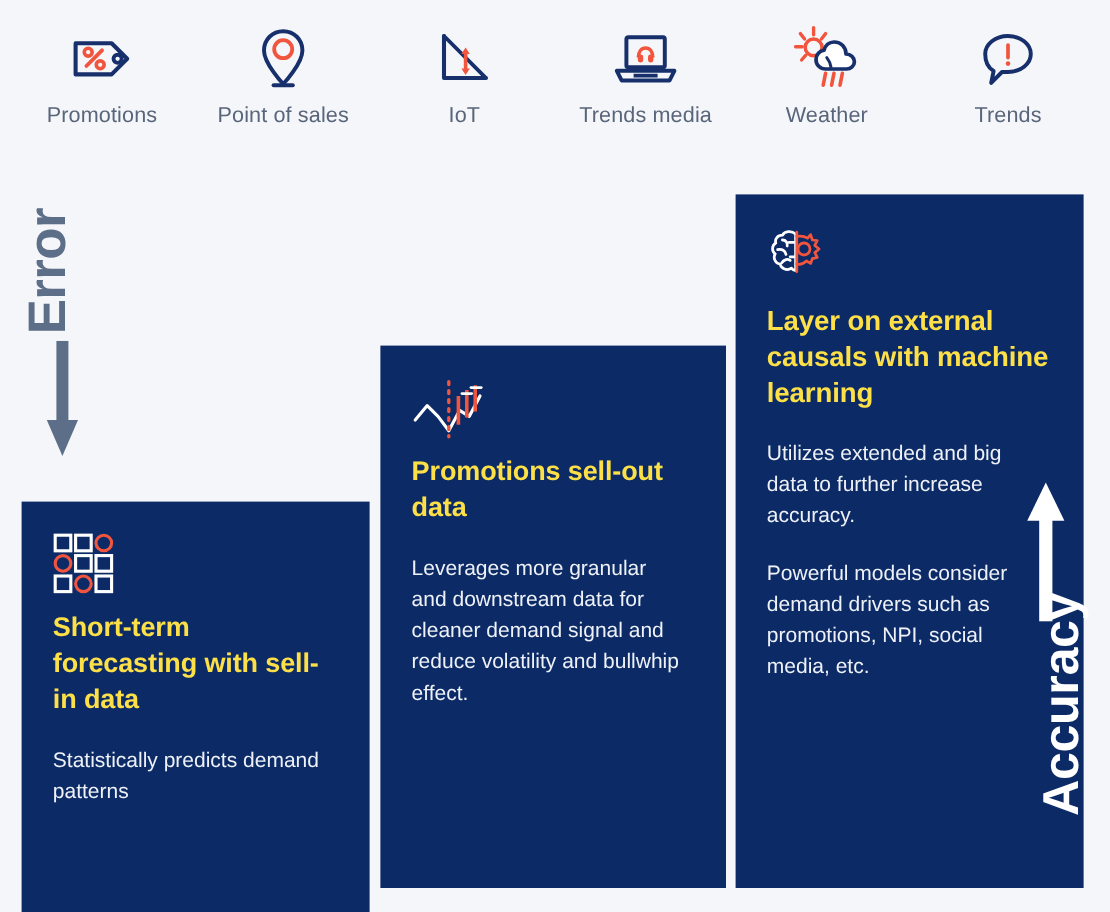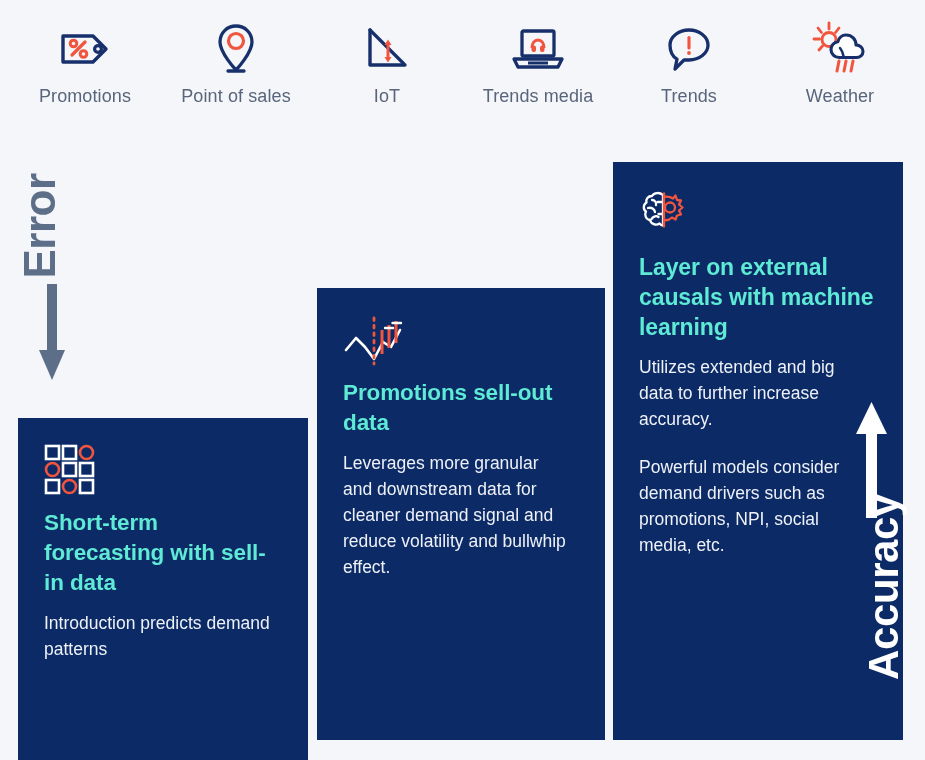--- a/index.html
+++ b/index.html
@@ -91,26 +91,26 @@
   .panel .picon {
     height: 52px;
     display: flex;
     align-items: flex-start;
   }
   .panel h2 {
     margin-top: 12px;
     font-size: 22.5px;
     line-height: 30px;
     font-weight: bold;
-    color: #5eead4;
+    color: #fde047;
     letter-spacing: -0.1px;
   }
   #panel-3 h2 { font-size: 23px; }
   .panel .pbody {
-    margin-top: 12px;
+    margin-top: 22px;
     font-size: 17.5px;
     line-height: 26px;
     color: #eef1f7;
     max-width: 226px;
   }
   .panel .pbody p + p { margin-top: 22px; }
 
   
   #accuracy-arrow {
     position: absolute;
@@ -181,32 +181,20 @@
         <svg width="58" height="50" viewBox="0 0 58 50">
           <rect x="13" y="7" width="32" height="25" rx="1.5" fill="none" stroke="#17306b" stroke-width="3.3"></rect>
           <path d="M23 24 C23 19 25.5 16 29 16 C32.5 16 35 19 35 24" fill="none" stroke="#f1553d" stroke-width="3"></path>
           <rect x="22.5" y="21.5" width="4.5" height="6.5" rx="2" fill="#f1553d"></rect>
           <rect x="31" y="21.5" width="4.5" height="6.5" rx="2" fill="#f1553d"></rect>
           <path d="M5 35 H53 L49 43 H9 Z" fill="none" stroke="#17306b" stroke-width="3.3" stroke-linejoin="round"></path>
           <line x1="19" y1="39" x2="39" y2="39" stroke="#17306b" stroke-width="3"></line>
         </svg>
       </div>
       <div class="dlabel">Trends media</div>
-    </div>
-
-    <div class="driver">
-      <div class="glyph">
-        <svg width="48" height="50" viewBox="0 0 48 50">
-          <path d="M24 6 C34.5 6 43 12.8 43 21 C43 29.2 34.5 36 24 36 H19 L10 45 L12 35.2
-                   C7.6 32.5 5 27.1 5 21 C5 12.8 13.5 6 24 6 Z" fill="none" stroke="#17306b" stroke-width="3.3" stroke-linejoin="round"></path>
-          <line x1="24" y1="13.5" x2="24" y2="24" stroke="#f1553d" stroke-width="3.1" stroke-linecap="round"></line>
-          <circle cx="24" cy="29" r="1.9" fill="#f1553d"></circle>
-        </svg>
-      </div>
-      <div class="dlabel">Trends</div>
     </div>
 
     <div class="driver">
       <div class="glyph">
         <svg width="56" height="56" viewBox="0 0 56 56">
           <g stroke="#f1553d" stroke-width="2.8" stroke-linecap="round">
             <line x1="17" y1="2" x2="17" y2="8"></line>
             <line x1="6" y1="7" x2="9.5" y2="11.5"></line>
             <line x1="2" y1="18" x2="7.5" y2="18"></line>
             <line x1="27" y1="7" x2="23.5" y2="11.5"></line>
@@ -219,20 +207,32 @@
           <g stroke="#f1553d" stroke-width="3" stroke-linecap="round">
             <line x1="27" y1="40" x2="25" y2="50"></line>
             <line x1="34" y1="40" x2="32" y2="50"></line>
             <line x1="41" y1="40" x2="39" y2="50"></line>
           </g>
         </svg>
       </div>
       <div class="dlabel">Weather</div>
     </div>
 
+    <div class="driver">
+      <div class="glyph">
+        <svg width="48" height="50" viewBox="0 0 48 50">
+          <path d="M24 6 C34.5 6 43 12.8 43 21 C43 29.2 34.5 36 24 36 H19 L10 45 L12 35.2
+                   C7.6 32.5 5 27.1 5 21 C5 12.8 13.5 6 24 6 Z" fill="none" stroke="#17306b" stroke-width="3.3" stroke-linejoin="round"></path>
+          <line x1="24" y1="13.5" x2="24" y2="24" stroke="#f1553d" stroke-width="3.1" stroke-linecap="round"></line>
+          <circle cx="24" cy="29" r="1.9" fill="#f1553d"></circle>
+        </svg>
+      </div>
+      <div class="dlabel">Trends</div>
+    </div>
+
   </div>
 
   <div id="error-axis">
     <div id="error-label">Error</div>
     <div id="error-arrow">
       <svg width="32" height="98" viewBox="0 0 32 98">
         <rect x="11" y="0" width="10" height="74" fill="#5d6f88"></rect>
         <path d="M16 96 L3 66 H29 Z" fill="#5d6f88"></path>
       </svg>
     </div>
@@ -247,21 +247,21 @@
         <circle cx="8.5" cy="25.5" r="6.5" fill="none" stroke="#f1553d" stroke-width="2.6"></circle>
         <rect x="19" y="19" width="13" height="13" fill="none" stroke="#ffffff" stroke-width="2.6"></rect>
         <rect x="36" y="19" width="13" height="13" fill="none" stroke="#ffffff" stroke-width="2.6"></rect>
         <rect x="2" y="36" width="13" height="13" fill="none" stroke="#ffffff" stroke-width="2.6"></rect>
         <circle cx="25.5" cy="42.5" r="6.5" fill="none" stroke="#f1553d" stroke-width="2.6"></circle>
         <rect x="36" y="36" width="13" height="13" fill="none" stroke="#ffffff" stroke-width="2.6"></rect>
       </svg>
     </div>
     <h2>Short-term forecasting with sell-in  data</h2>
     <div class="pbody">
-      <p>Introduction predicts demand patterns</p>
+      <p>Statistically predicts demand patterns</p>
     </div>
   </div>
 
   <div class="panel" id="panel-2">
     <div class="picon">
       <svg width="64" height="52" viewBox="0 0 64 52">
         <path d="M3 36 L13 24 L22 33 L31 45 L40 28 L48 33 L57 16" fill="none" stroke="#ffffff" stroke-width="2.6" stroke-linecap="round" stroke-linejoin="round"></path>
         <line x1="31" y1="4" x2="31" y2="50" stroke="#f1553d" stroke-width="2.8" stroke-linecap="round" stroke-dasharray="2.5 5"></line>
         <line x1="39" y1="16" x2="39" y2="40" stroke="#f1553d" stroke-width="3"></line>
         <line x1="46" y1="11" x2="46" y2="34" stroke="#f1553d" stroke-width="3"></line>

